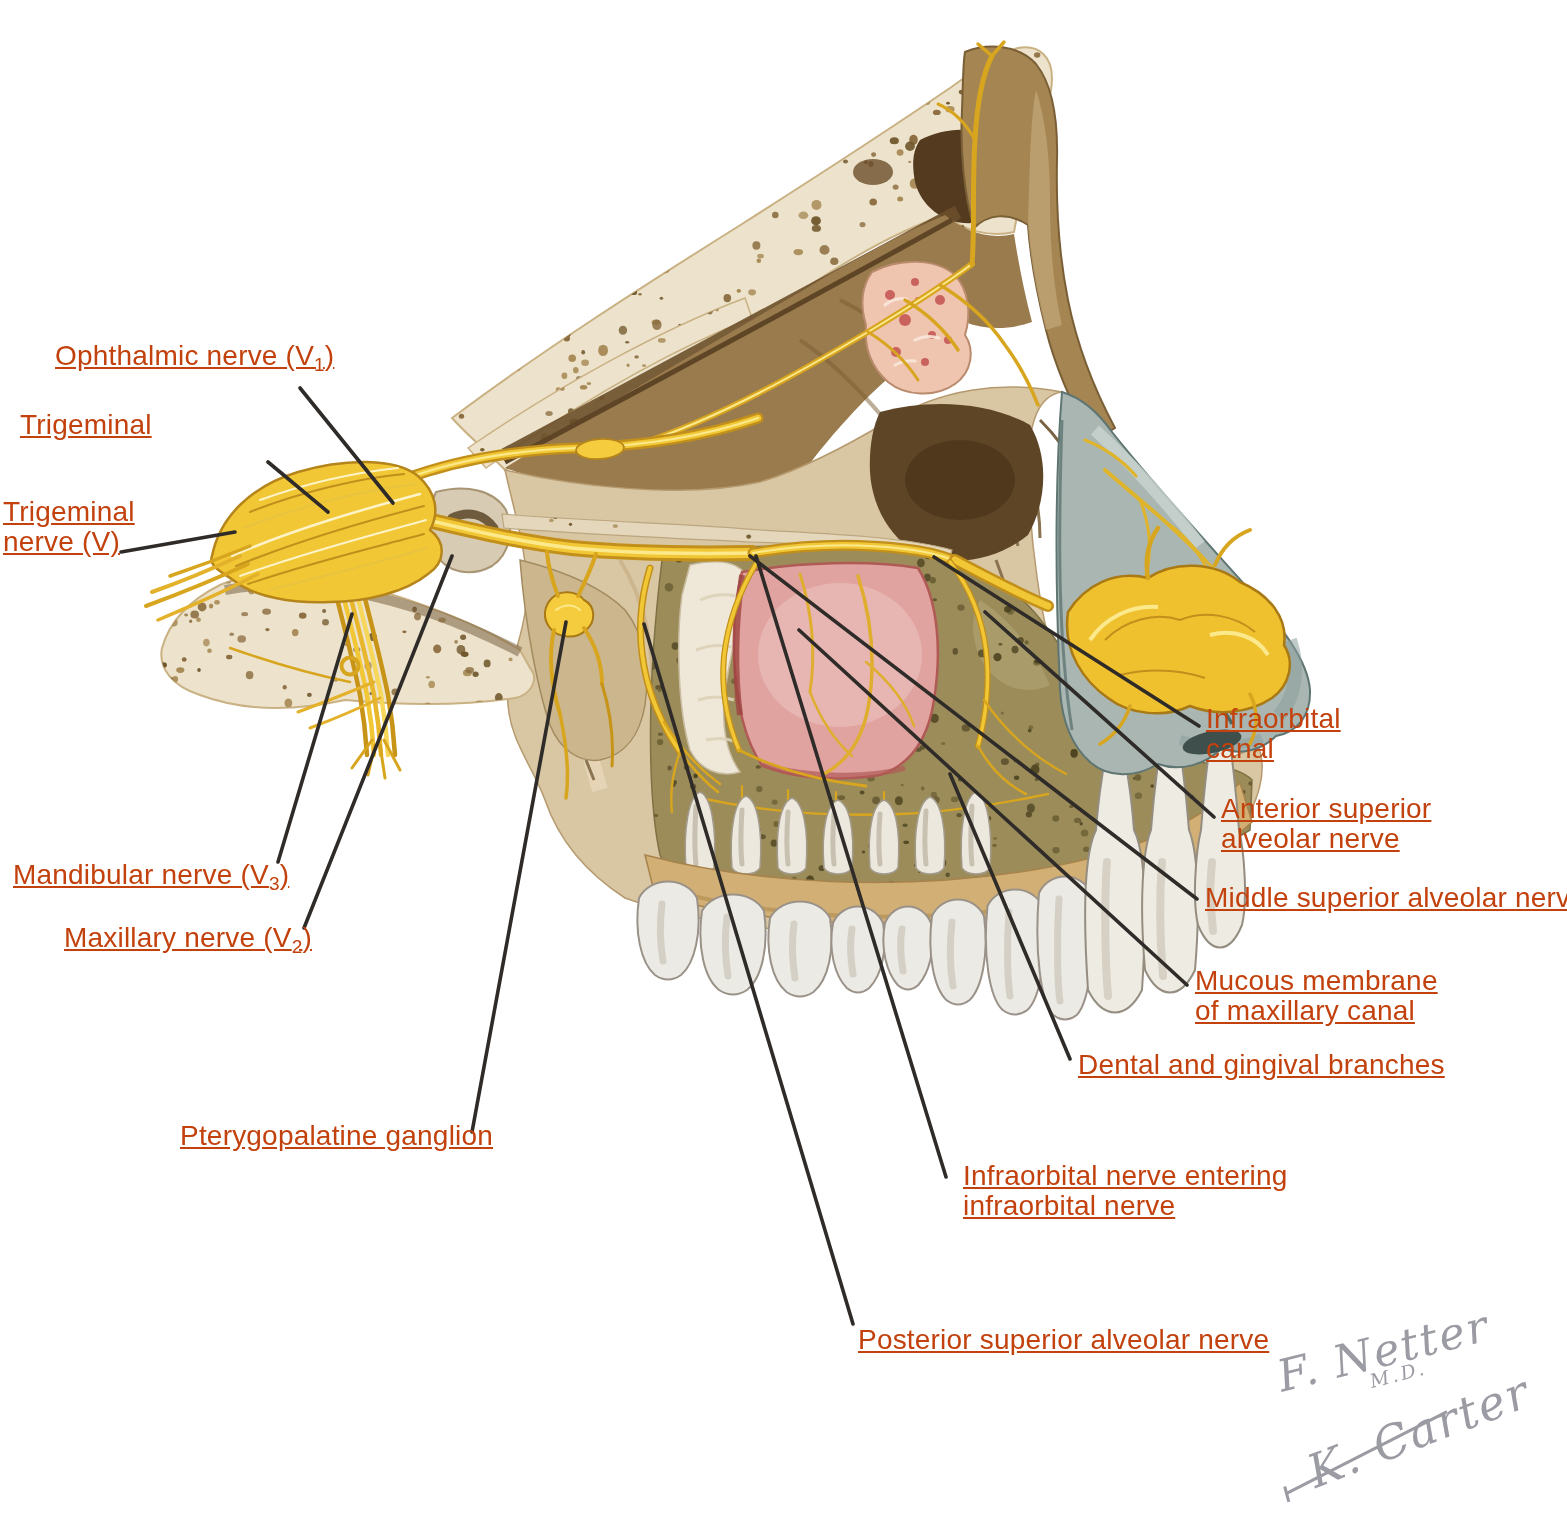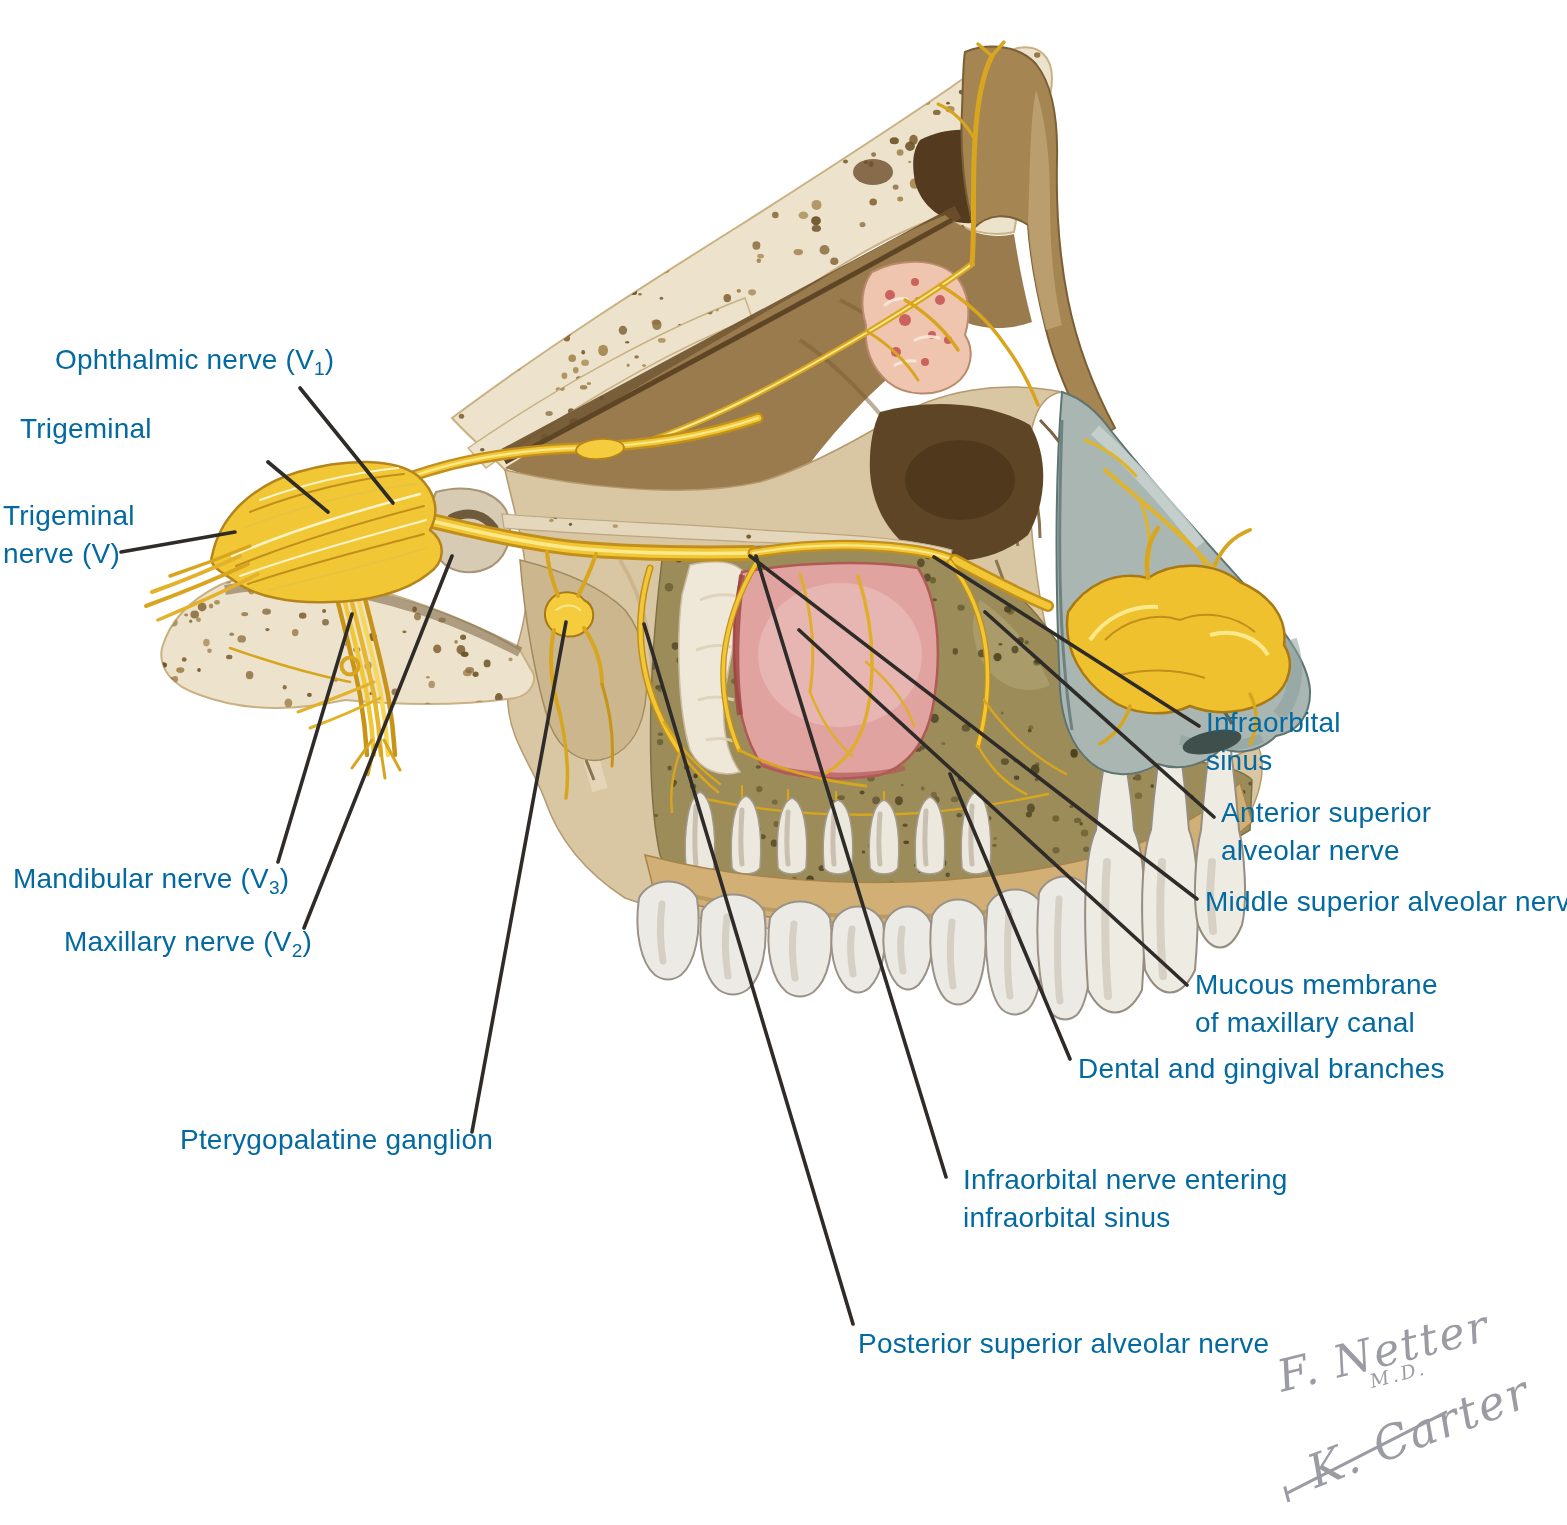--- a/index.html
+++ b/index.html
@@ -1,21 +1,21 @@
 <!DOCTYPE html>
 <html><head>
 <meta charset="utf-8">
 <style>
   html,body{margin:0;padding:0;background:#fff;}
   #stage{position:relative;width:1567px;height:1525px;background:#fff;overflow:hidden;
          font-family:"Liberation Sans",sans-serif;}
   #art{position:absolute;left:0;top:0;}
   .leader{stroke:#2E2B28;stroke-width:3.6;stroke-linecap:round;fill:none;}
-  .label{position:absolute;color:#0369a1;font-size:28px;line-height:38px;letter-spacing:.2px;
-         white-space:nowrap;}
+  .label{position:absolute;color:#c2410c;font-size:28px;line-height:30px;letter-spacing:.2px;
+         white-space:nowrap;text-decoration:underline;}
   .label .sub{font-size:19px;vertical-align:-6px;}
   .sig{position:absolute;font-family:"DejaVu Serif",serif;font-style:italic;color:#9B9BA3;
        font-size:44px;letter-spacing:2px;transform-origin:left top;}
   .sig .md{display:block;font-size:19px;margin:-10px 0 0 88px;letter-spacing:3px;}
   .flourish{position:absolute;width:180px;border-top:3px solid #9B9BA3;transform:rotate(-27deg);
             transform-origin:left top;}
   .flourish:before{content:"";position:absolute;left:-2px;top:-7px;width:16px;height:16px;
             border-left:3px solid #9B9BA3;transform:rotate(12deg);}
 </style>
 </head>
@@ -1225,39 +1225,39 @@
         <div><span>Mandibular nerve (V</span><span class="sub">3</span><span>)</span></div>
       </div>
       <div class="label" style="left: 64px; top: 923px;">
         <div><span>Maxillary nerve (V</span><span class="sub">2</span><span>)</span></div>
       </div>
       <div class="label" style="left: 180px; top: 1121px;">
         <div><span>Pterygopalatine ganglion</span></div>
       </div>
       <div class="label" style="left: 1206px; top: 704px;">
         <div><span>Infraorbital</span></div>
-        <div><span>sinus</span></div>
+        <div><span>canal</span></div>
       </div>
       <div class="label" style="left: 1221px; top: 794px;">
         <div><span>Anterior superior</span></div>
         <div><span>alveolar nerve</span></div>
       </div>
       <div class="label" style="left: 1205px; top: 883px;">
         <div><span>Middle superior alveolar nerve</span></div>
       </div>
       <div class="label" style="left: 1195px; top: 966px;">
         <div><span>Mucous membrane</span></div>
         <div><span>of maxillary canal</span></div>
       </div>
       <div class="label" style="left: 1078px; top: 1043px; margin-top: 7px;">
         <div><span>Dental and gingival branches</span></div>
       </div>
       <div class="label" style="left: 963px; top: 1161px;">
         <div><span>Infraorbital nerve entering</span></div>
-        <div><span>infraorbital sinus</span></div>
+        <div><span>infraorbital nerve</span></div>
       </div>
       <div class="label" style="left: 858px; top: 1309px; margin-top: 16px;">
         <div><span>Posterior superior alveolar nerve</span></div>
       </div>
     </div>
 
 <div class="sig" style="left:1272px;top:1352px;transform:rotate(-14deg)">
   <span>F. Netter</span>
   <span class="md">M.D.</span>
 </div>

